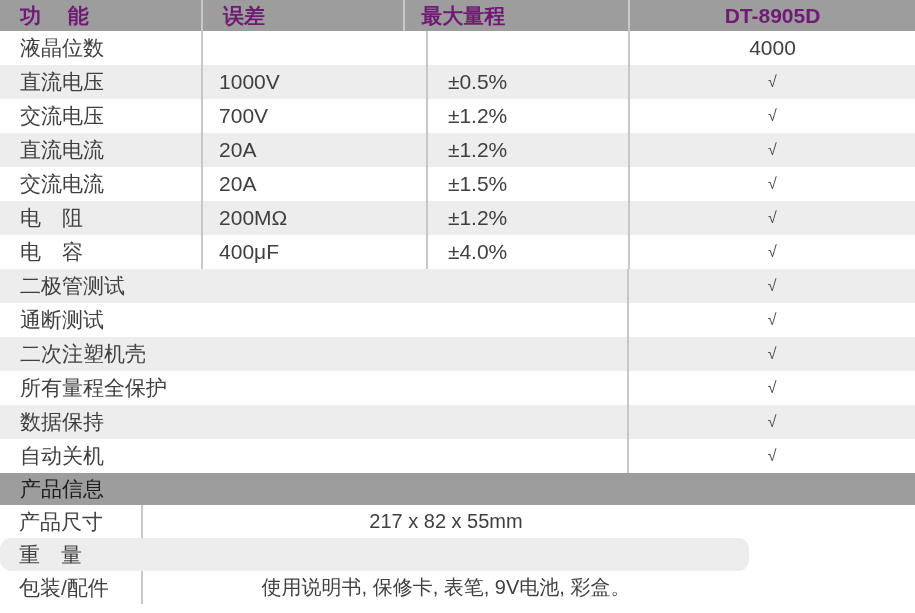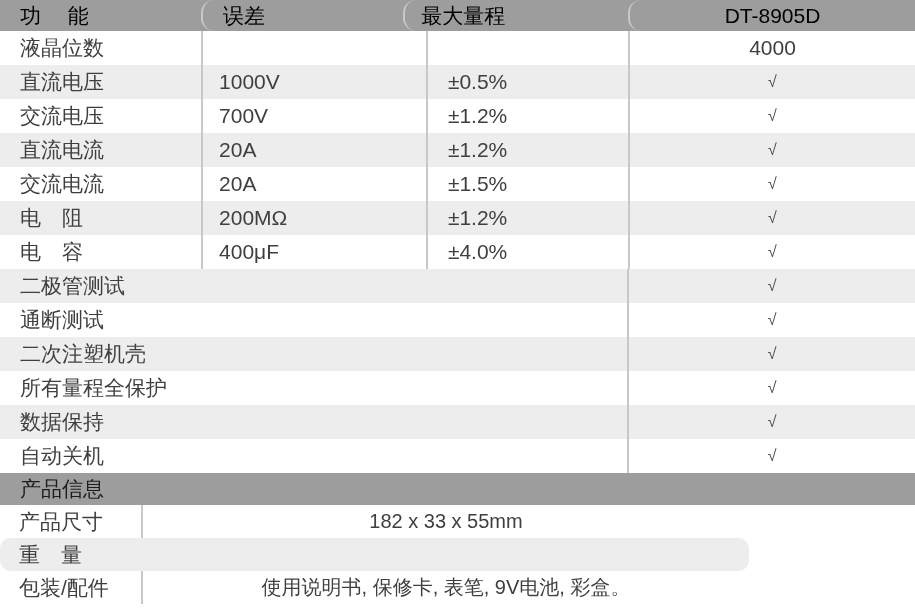--- a/index.html
+++ b/index.html
@@ -24,21 +24,21 @@
   .row.data   { height: 34px; background: #ffffff; }
   .row.alt    { background: #ededed; }
   .cell {
     display: flex;
     align-items: center;
     font-size: 21px;
     color: #3f3f3f;
     white-space: nowrap;
     overflow: hidden;
   }
-  .header .cell { color: #000000; font-weight: 400; border-radius: 13px; }
+  .header .cell { color: #701a75; font-weight: 700; }
   .c1 { width: 210px; padding-left: 20px; }
   .c2 { width: 235px; padding-left: 16px; border-left: 2px solid #c8c8c8; }
   .c3 { width: 211px; padding-left: 20px; border-left: 2px solid #c8c8c8; }
   .c4 { width: 301px; justify-content: center; border-left: 2px solid #c8c8c8; }
   .cspan { width: 656px; padding-left: 20px; }
   .check { font-size: 16px; color: #4a4a4a; }
   .num   { font-size: 21px; color: #3f3f3f; }
   
   .section-band {
     width: 915px;
@@ -151,21 +151,21 @@
   </div>
   <div class="row data">
     <div class="cell cspan">自动关机</div>
     <div class="cell c4 check">√</div>
   </div>
 
   <div class="section-band">产品信息</div>
 
   <div class="info-row">
     <div class="info-label">产品尺寸</div>
-    <div class="info-value">182 x 33 x 55mm</div>
+    <div class="info-value">217 x 82 x 55mm</div>
   </div>
   <div class="info-row alt">
     <div class="info-label">重　量</div>
   </div>
   <div class="info-row">
     <div class="info-label">包装/配件</div>
     <div class="info-value">使用说明书, 保修卡, 表笔, 9V电池, 彩盒。</div>
   </div>
 
   <div class="bottom-pad"></div>

